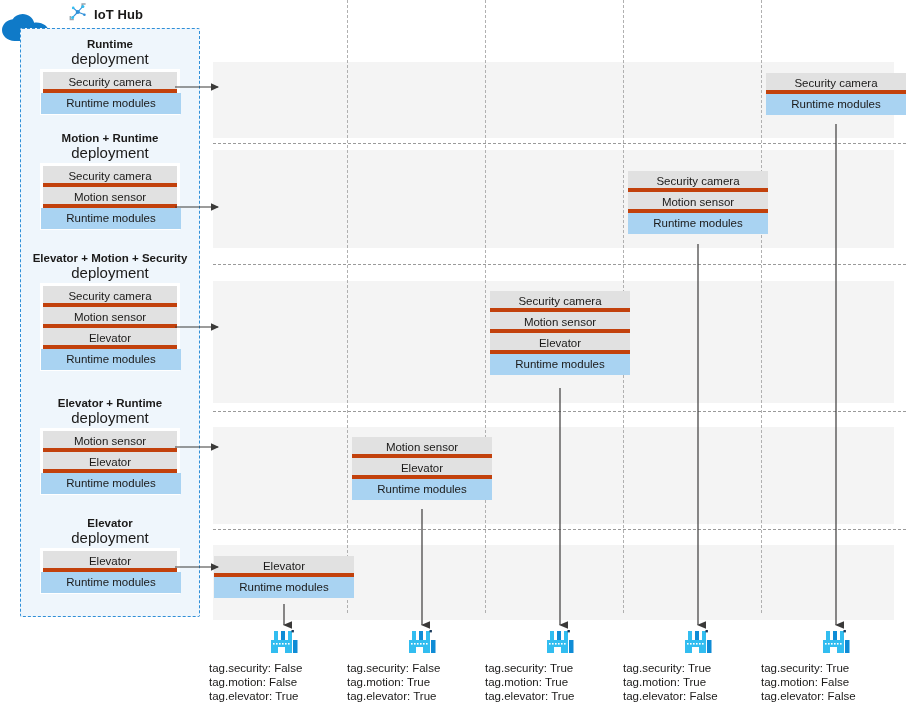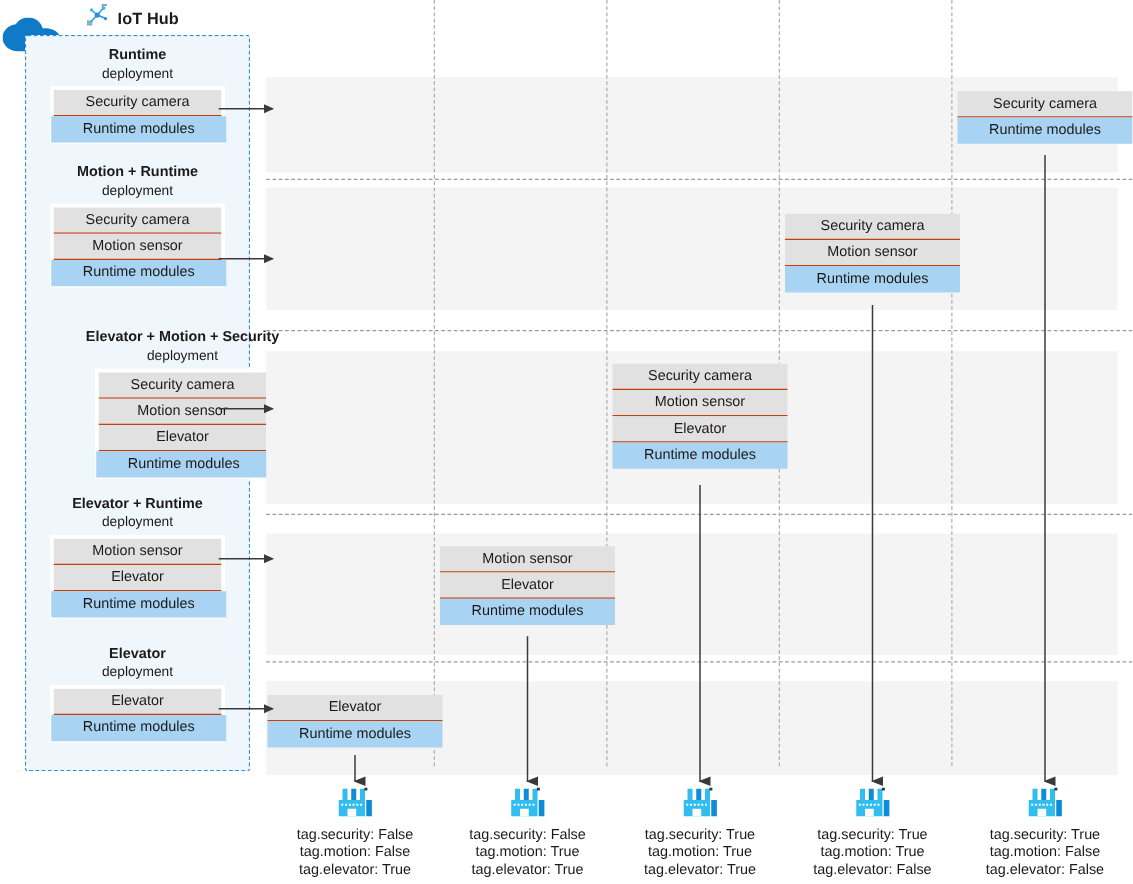--- a/index.html
+++ b/index.html
@@ -33,35 +33,35 @@
     box-sizing:border-box;
   }
 
   
   .dep{position:absolute;left:0;width:180px;}
   .dep-title{
     text-align:center;font-size:11.5px;line-height:13.5px;
     font-weight:bold;color:#1b1a19;
   }
   .dep-sub{
-    text-align:center;font-size:11px;line-height:14px;
+    text-align:center;font-size:15px;line-height:14px;
     font-weight:normal;color:#1b1a19;
   }
   .dep-card{
     margin:3px auto 0 auto;width:140px;
     background:#ffffff;
     border:1px solid #ffffff;
     padding:2px 2px 0 2px;
     box-sizing:border-box;
   }
   .mod{
     height:21px;line-height:21px;text-align:center;
     font-size:11.5px;color:#1b1a19;
     background:#e1e1e1;
-    border-bottom:1px solid #c2410c;
+    border-bottom:4px solid #c2410c;
     box-sizing:border-box;
   }
   .mod:last-child{border-bottom:none;}
   .mod.runtime{
     background:#a9d3f2;
     margin-left:-2px;margin-right:-2px;
     width:140px;
     border-bottom:none;
   }
 
@@ -82,21 +82,21 @@
 
   
   .gstack{
     position:absolute;width:140px;
     background:#f4f4f4;
   }
   .gstack .mod{background:#e1e1e1;}
   .gstack .mod.runtime{background:#a9d3f2;margin:0;width:140px;}
 
   
-  .device{position:absolute;width:150px;text-align:center;}
+  .device{position:absolute;width:150px;}
   .device .fac{margin:0 auto;display:block;}
   .tags{margin-top:5px;font-size:11.5px;line-height:14px;color:#1b1a19;}
   .tags div{white-space:nowrap;}
 </style>
 </head>
 <body>
 
 <div id="stage">
 
   <div class="cloud-icon">
@@ -138,21 +138,21 @@
   <div class="dep" style="left:20px;top:132px;">
     <div class="dep-title">Motion + Runtime</div>
     <div class="dep-sub">deployment</div>
     <div class="dep-card">
       <div class="mod">Security camera</div>
       <div class="mod">Motion sensor</div>
       <div class="mod runtime">Runtime modules</div>
     </div>
   </div>
 
-  <div class="dep" style="left:20px;top:264px;padding-left:36px;">
+  <div class="dep" style="left:20px;top:252px;">
     <div class="dep-title">Elevator + Motion + Security</div>
     <div class="dep-sub">deployment</div>
     <div class="dep-card">
       <div class="mod">Security camera</div>
       <div class="mod">Motion sensor</div>
       <div class="mod">Elevator</div>
       <div class="mod runtime">Runtime modules</div>
     </div>
   </div>
 

